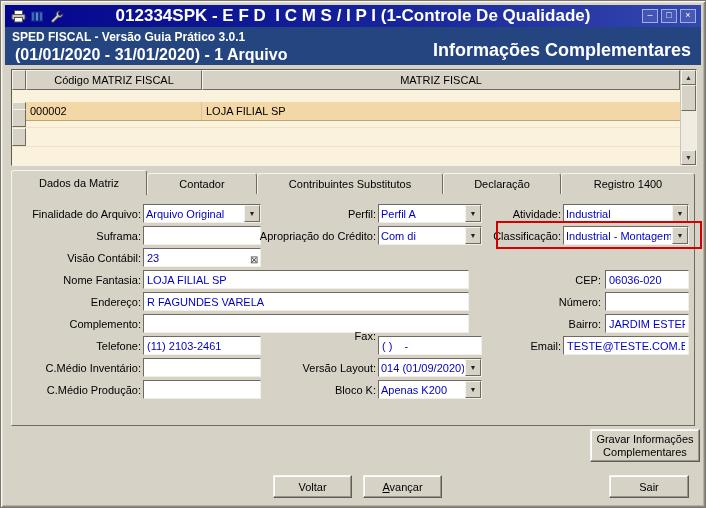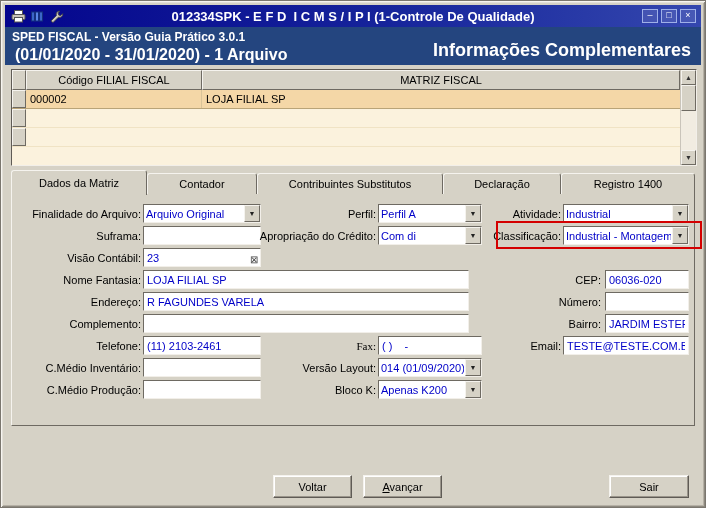--- a/index.html
+++ b/index.html
@@ -13,21 +13,21 @@
                 inset 2px 2px 0 #e3e0d8, inset -2px -2px 0 #b5b0a5;
     overflow:hidden;
   }
   
   .titlebar {
     position:absolute; left:4px; top:4px; right:4px; height:22px;
     background:linear-gradient(90deg,#04058d 0%, #16249b 55%, #3447ae 100%);
     display:flex; align-items:center; padding:0 5px;
   }
   .tb-icon { width:17px; height:15px; display:flex; align-items:center; justify-content:center; margin-right:2px; cursor:pointer; }
-  .tb-title { flex:1; text-align:center; color:#fff; font-weight:bold; font-size:13px; white-space:pre; overflow:hidden; }
+  .tb-title { flex:1; text-align:center; color:#fff; font-weight:bold; font-size:17px; white-space:pre; overflow:hidden; }
   .tb-btn {
     width:16px; height:14px; margin-left:3px; cursor:pointer;
     border:1px solid #9fb0e8; color:#fff; background:rgba(255,255,255,0.10);
     font-size:9px; line-height:11px; text-align:center;
   }
   
   .appheader { position:absolute; left:4px; top:26px; right:4px; height:38px; background:#24457f; color:#fff; }
   .ah1 { position:absolute; left:7px;  top:3px;  font-weight:bold; font-size:12px; white-space:pre; }
   .ah2 { position:absolute; left:10px; top:19px; font-weight:bold; font-size:16px; white-space:pre; }
   .ah-right { position:absolute; right:10px; top:13px; font-weight:bold; font-size:18px; white-space:pre; }
@@ -120,24 +120,24 @@
   </div>
 
   <div class="appheader">
     <div class="ah1">SPED FISCAL - Versão Guia Prático 3.0.1</div>
     <div class="ah2">(01/01/2020 - 31/01/2020) - 1 Arquivo</div>
     <div class="ah-right">Informações Complementares</div>
   </div>
 
   <div class="grid">
     <div class="g-hdr" style="left:0; width:14px;"></div>
-    <div class="g-hdr" style="left:14px; width:176px;">Código FILIAL FISCAL</div>
+    <div class="g-hdr" style="left:14px; width:176px;">Código MATRIZ FISCAL</div>
     <div class="g-hdr" style="left:190px; width:478px;">MATRIZ FISCAL</div>
 
-    <div class="g-row selected" style="top:20px;padding-left:23px;">
+    <div class="g-row selected" style="top:32px;padding-left:23px;">
       <div class="g-gutter"></div>
       <div class="g-cell" style="left:14px; width:176px;">000002</div>
       <div class="g-cell" style="left:190px; width:478px; border-right:none;">LOJA FILIAL SP</div>
     </div>
     <div class="g-row emptyrow" style="top:39px;">
       <div class="g-gutter"></div>
     </div>
     <div class="g-row emptyrow" style="top:58px;">
       <div class="g-gutter"></div>
     </div>
@@ -215,21 +215,21 @@
   <div class="lbl" style="left:520px; top:291px; width:80px;">Número:</div>
   <input class="txt" style="left: 604px; top: 291px; width: 84px;" value="">
 
   <div class="lbl" style="left:12px; top:313px; width:128px;">Complemento:</div>
   <input class="txt" style="left: 142px; top: 313px; width: 326px;" value="">
   <div class="lbl" style="left:520px; top:313px; width:80px;">Bairro:</div>
   <input class="txt" style="left: 604px; top: 313px; width: 84px;" value="JARDIM ESTER">
 
   <div class="lbl" style="left:12px; top:335px; width:128px;">Telefone:</div>
   <input class="txt" style="left: 142px; top: 335px; width: 118px;" value="(11) 2103-2461">
-  <div class="lbl" style="left:249px; top:335px; width:126px;font-family:Liberation Serif, serif;">Fax:</div>
+  <div class="lbl" style="left:249px; top:325px; width:126px;">Fax:</div>
   <input class="txt" style="left: 377px; top: 335px; width: 104px;" value="( )    -">
   <div class="lbl" style="left:480px; top:335px; width:80px;">Email:</div>
   <input class="txt" style="left: 562px; top: 335px; width: 126px;" value="TESTE@TESTE.COM.BR">
 
   <div class="lbl" style="left:12px; top:357px; width:128px;">C.Médio Inventário:</div>
   <input class="txt" style="left: 142px; top: 357px; width: 118px;" value="">
   <div class="lbl" style="left:249px; top:357px; width:126px;">Versão Layout:</div>
   <div class="combo" style="left:377px; top:357px; width:104px;">
     <span class="combo-text">014 (01/09/2020)</span>
     <span class="combo-btn">
@@ -240,20 +240,24 @@
   <div class="lbl" style="left:12px; top:379px; width:128px;">C.Médio Produção:</div>
   <input class="txt" style="left: 142px; top: 379px; width: 118px;" value="">
   <div class="lbl" style="left:249px; top:379px; width:126px;">Bloco K:</div>
   <div class="combo" style="left:377px; top:379px; width:104px;">
     <span class="combo-text">Apenas K200</span>
     <span class="combo-btn">
         <span class="caret">▼</span>
       </span>
   </div>
 
+  <button class="btn btn-gravar">
+    <span>Gravar Informações</span>
+    <span>Complementares</span>
+  </button>
   <button class="btn btn-voltar">
     <span>Voltar</span>
   </button>
   <button class="btn btn-avancar">
     <span>Avançar</span>
   </button>
   <button class="btn btn-sair">
     <span>Sair</span>
   </button>
 

